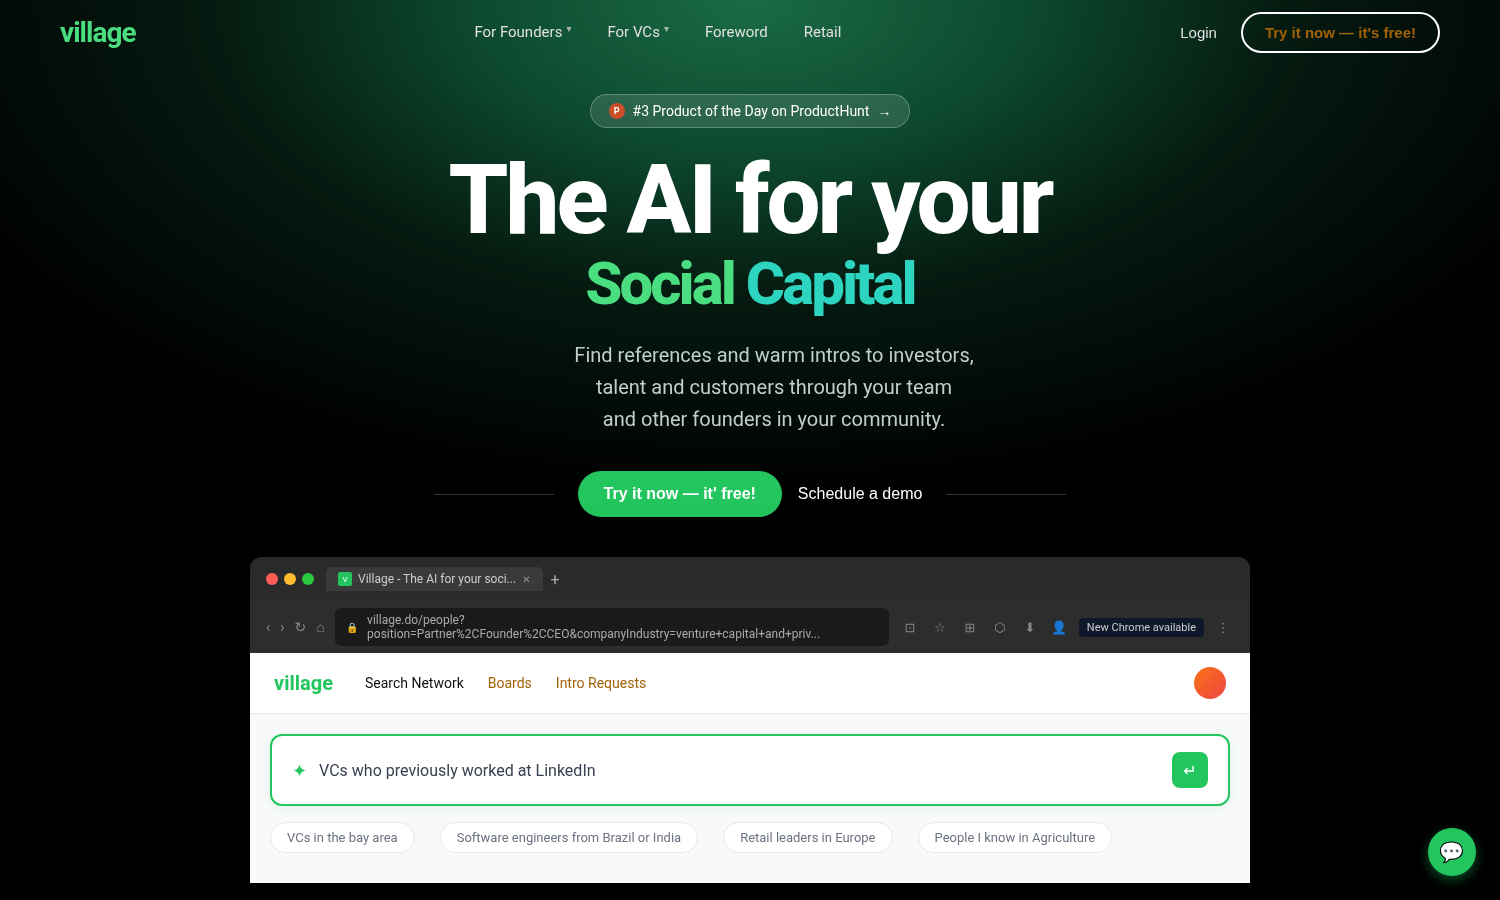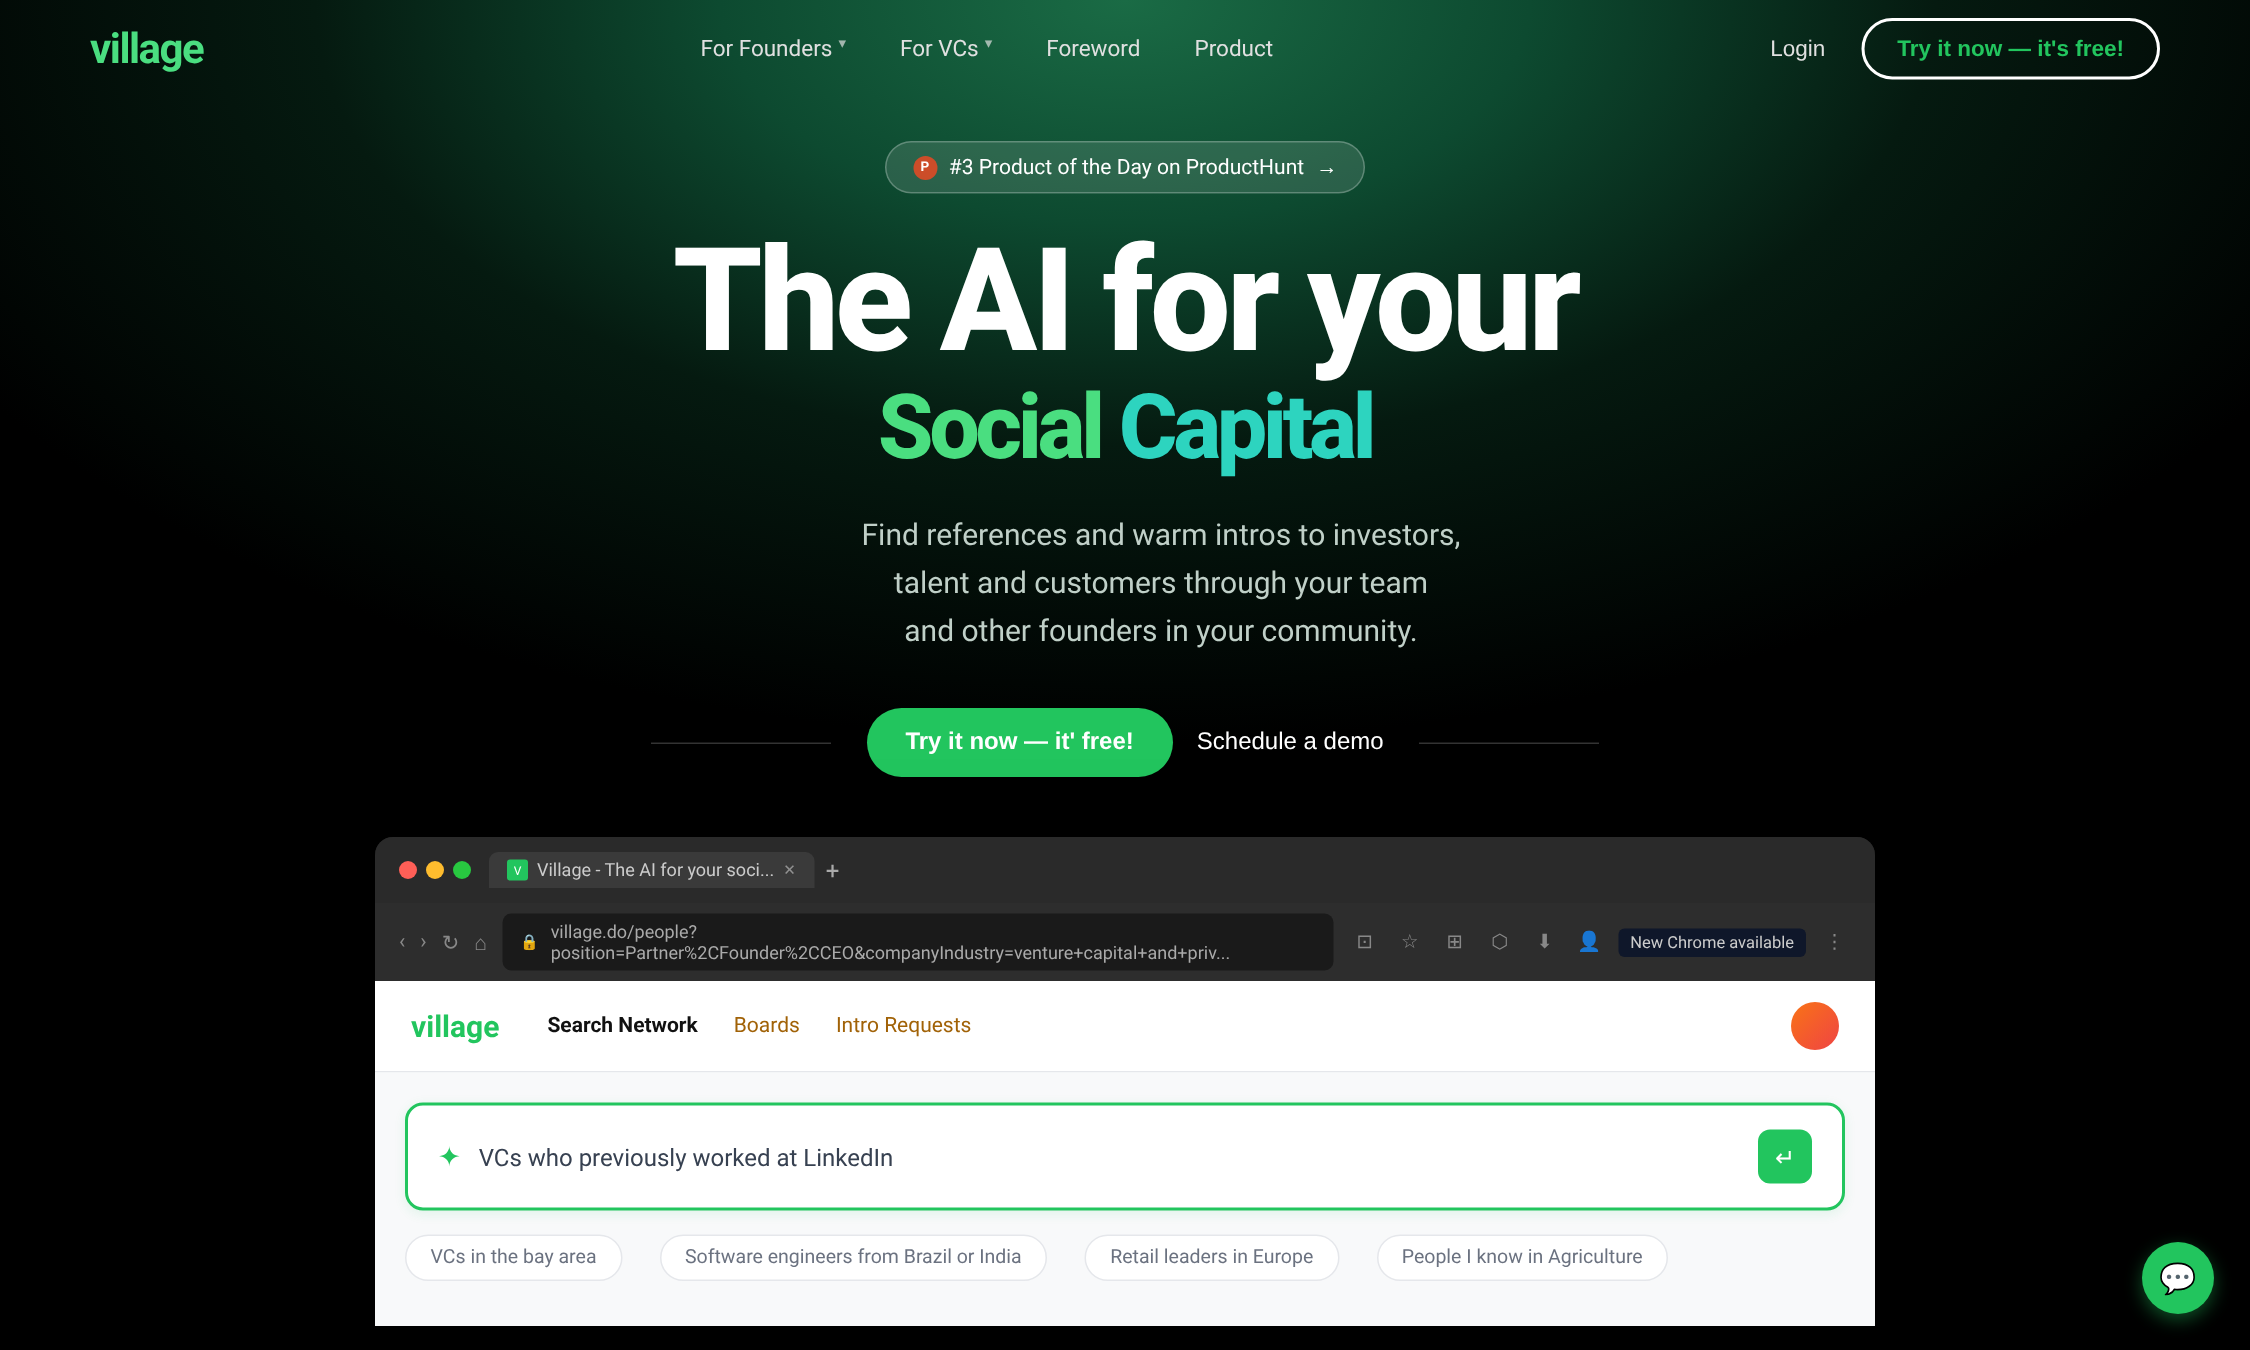--- a/index.html
+++ b/index.html
@@ -68,21 +68,21 @@
       color: #e0e0e0;
       font-size: 15px;
       cursor: pointer;
       background: none;
       border: none;
     }
 
     .try-btn {
       background: transparent;
       border: 2px solid #fff;
-      color: #22c55e;
+      color: #a16207;
       padding: 10px 22px;
       border-radius: 999px;
       font-size: 15px;
       font-weight: 600;
       cursor: pointer;
       white-space: nowrap;
     }
 
     
     .hero {
@@ -342,21 +342,21 @@
     }
 
     .app-nav-link {
       font-size: 14px;
       color: #a16207;
       cursor: pointer;
       padding: 4px 0;
     }
 
     .app-nav-link.active {
-      font-weight: 700;
+      font-weight: 400;
       color: #111;
     }
 
     .app-avatar {
       margin-left: auto;
       width: 32px;
       height: 32px;
       border-radius: 50%;
       background: linear-gradient(135deg, #f97316, #ef4444);
       overflow: hidden;
@@ -454,21 +454,21 @@
       <span class="chevron">▾</span>
     </a>
     <a class="nav-link">
       <span>For VCs</span>
       <span class="chevron">▾</span>
     </a>
     <a class="nav-link">
       <span>Foreword</span>
     </a>
     <a class="nav-link">
-      <span>Product</span>
+      <span>Retail</span>
     </a>
   </div>
 
   <div class="nav-right">
     <button class="login-btn">Login</button>
     <button class="try-btn">Try it now — it's free!</button>
   </div>
 </nav>
 
 <section class="hero">

